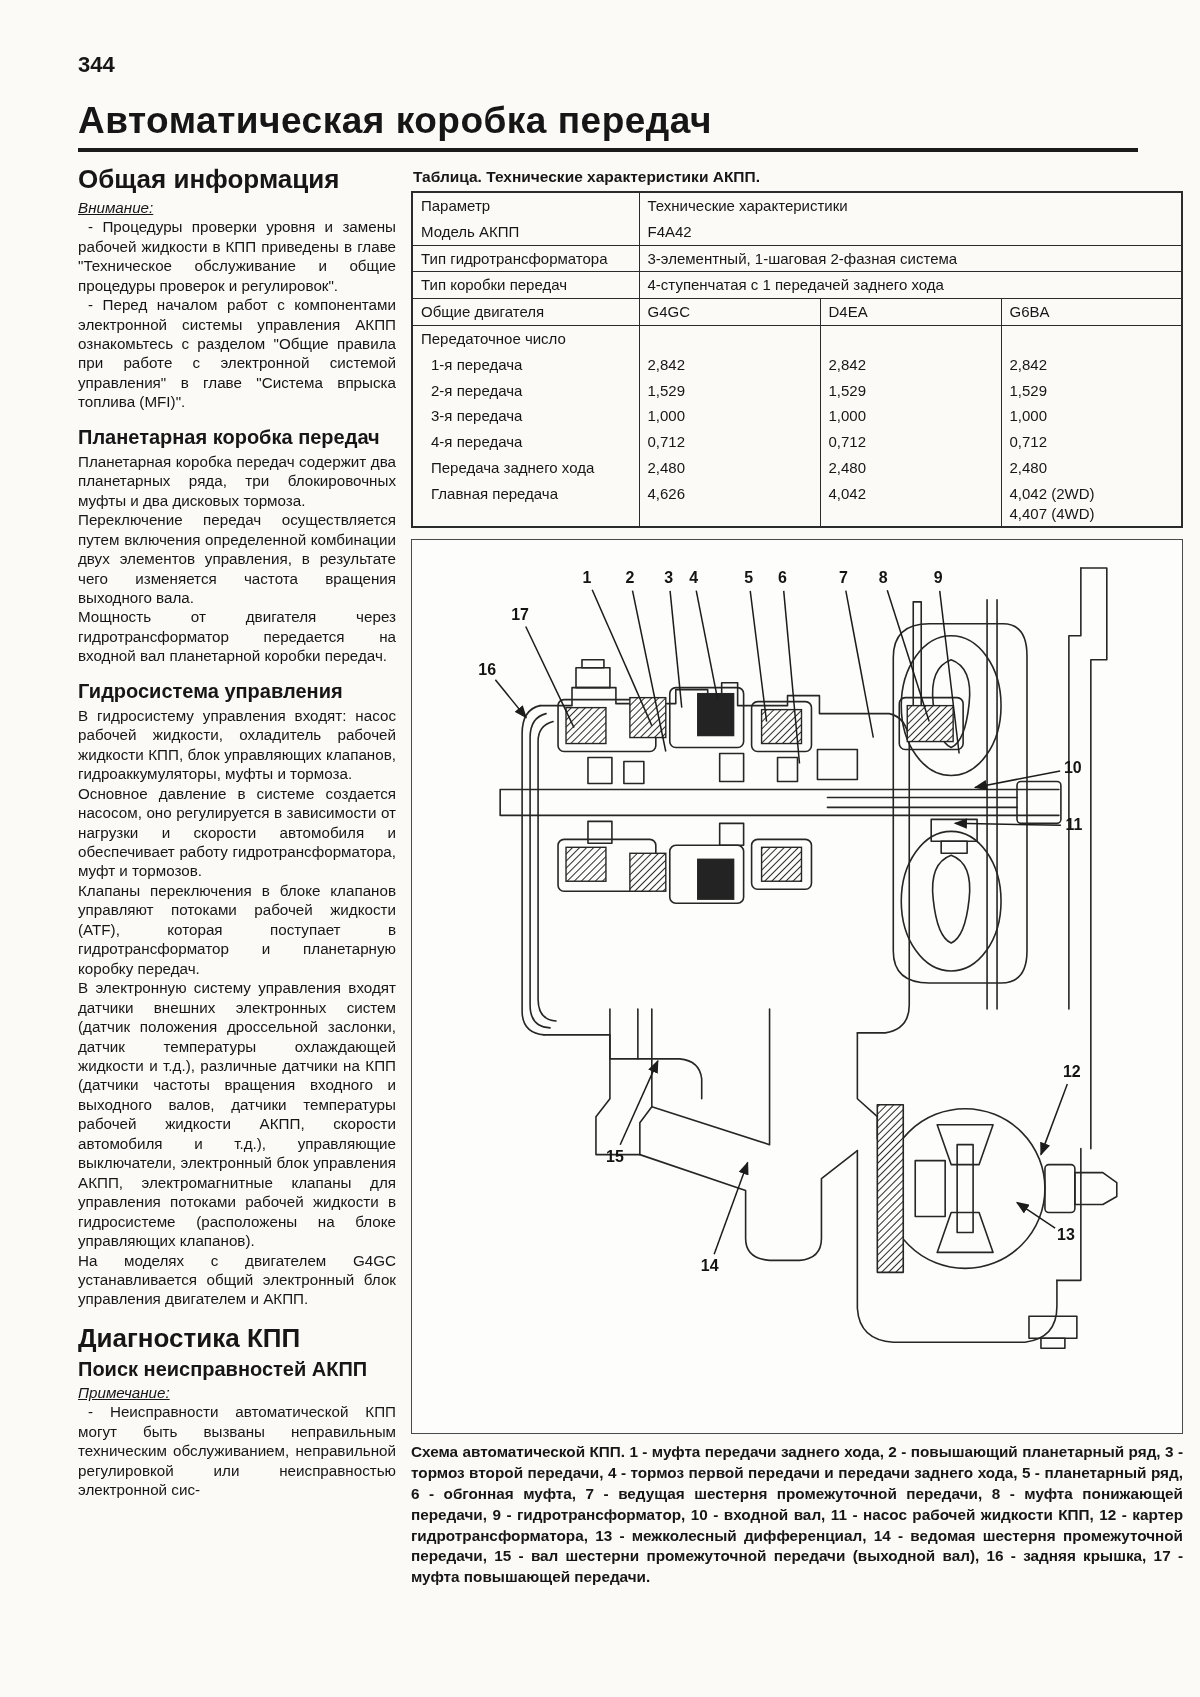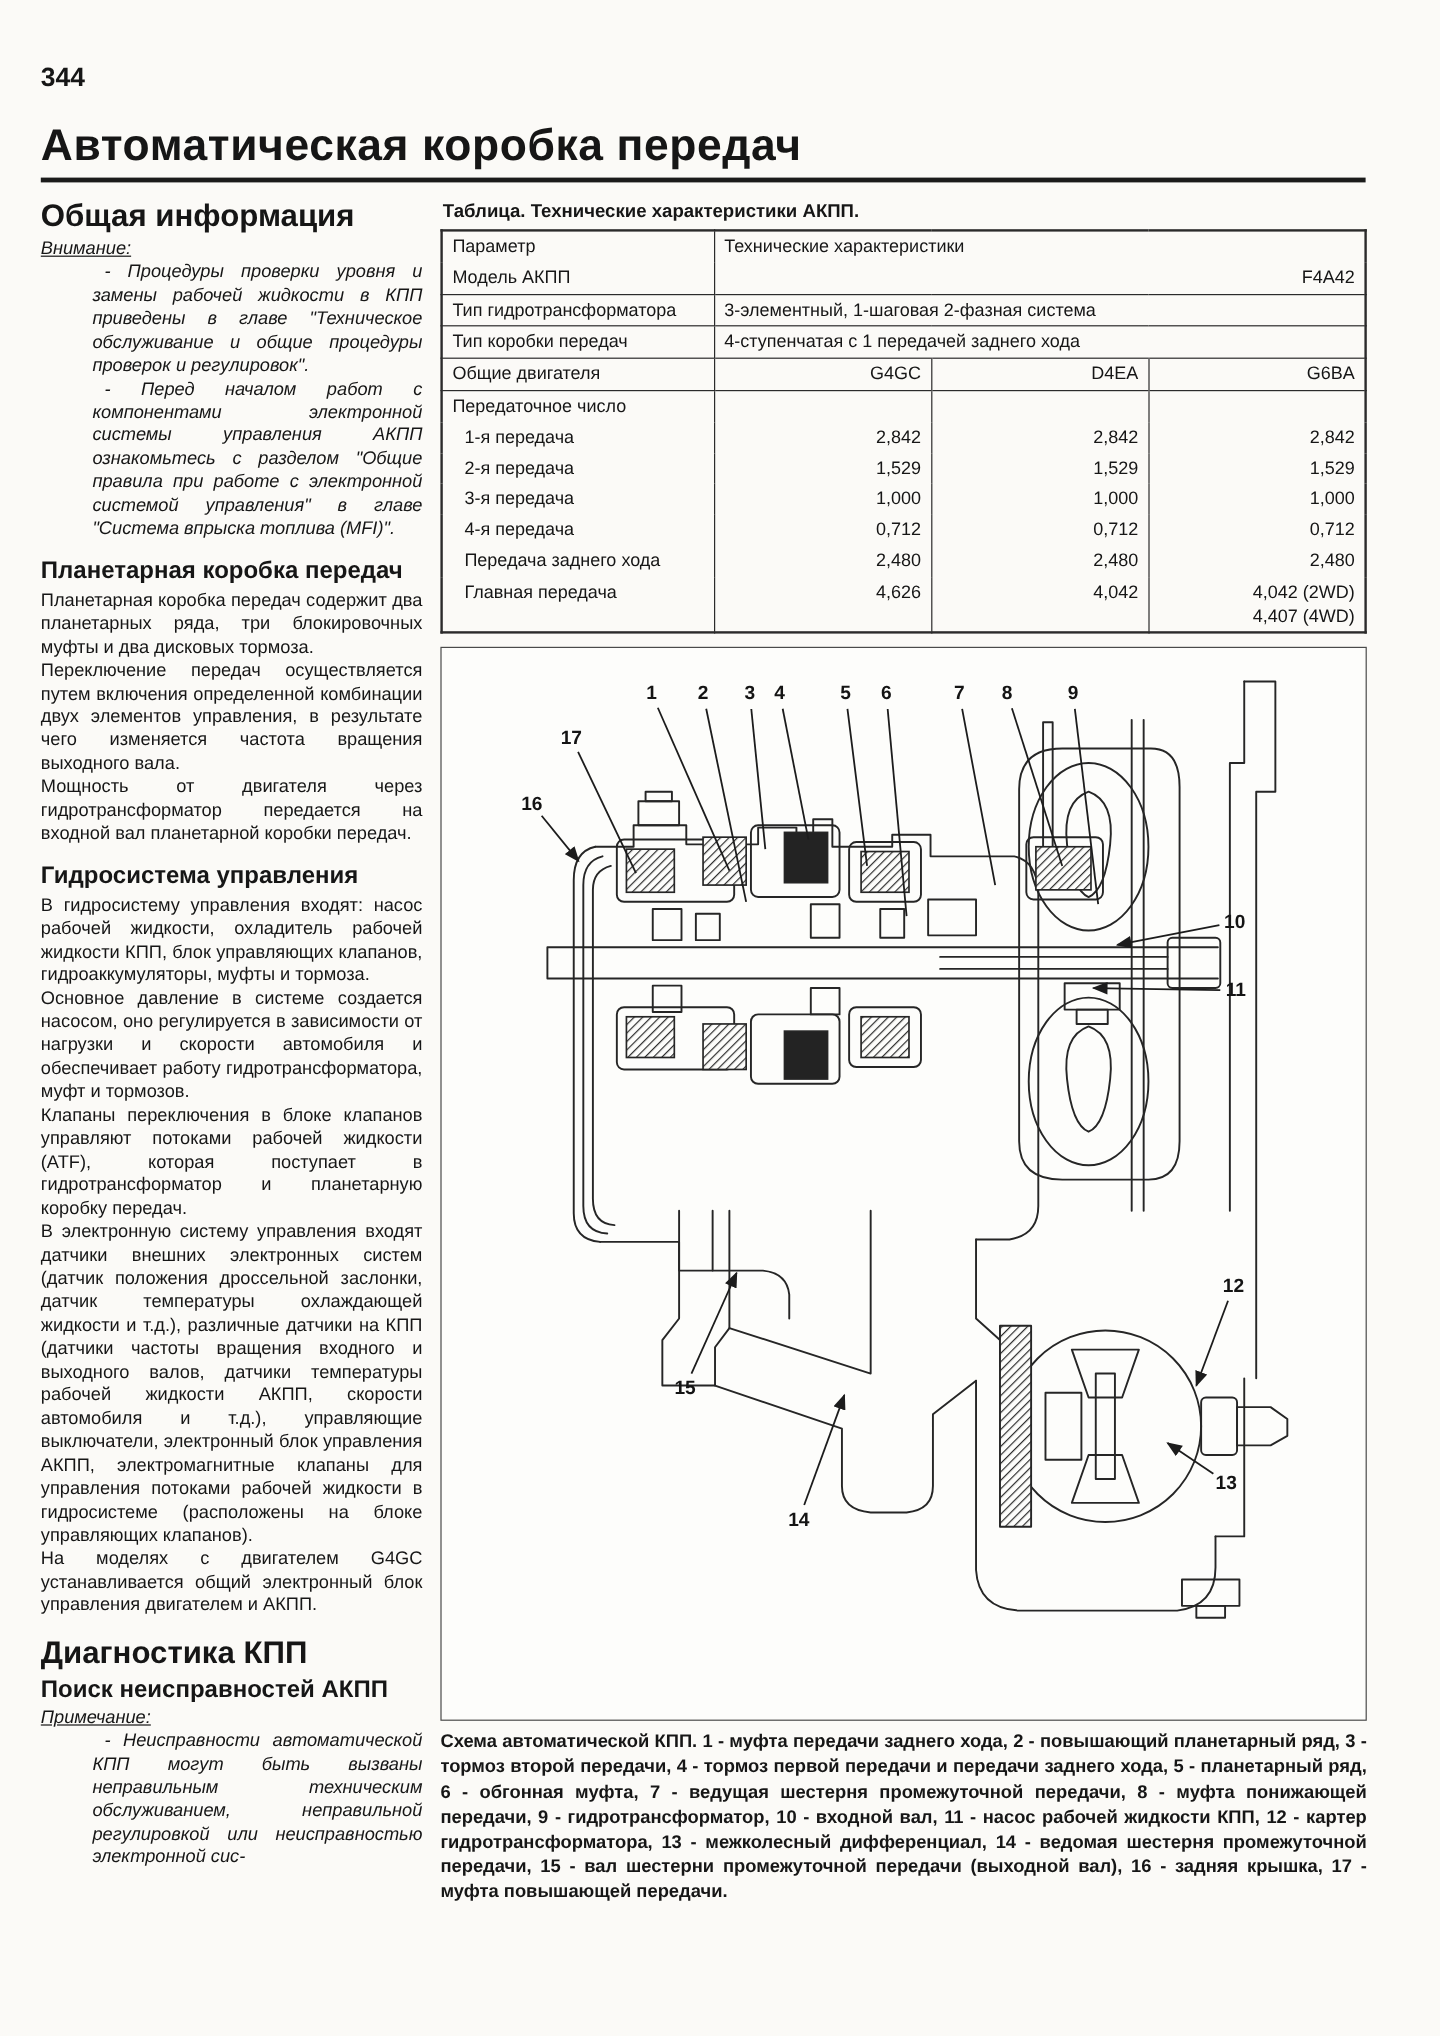--- a/index.html
+++ b/index.html
@@ -5,52 +5,52 @@
   html,body{margin:0;padding:0;background:#e8e7e4;}
   .page{
     position:relative;
     width:1200px;height:1697px;
     margin:0 auto;
     background:#fbfaf7;
     color:#161616;
     font-family:"Liberation Sans", sans-serif;
     overflow:hidden;
     box-sizing:border-box;
-    padding:52px 62px 30px 34px;
+    padding:52px 62px 30px 78px;
   }
   .page-number{font-size:22px;font-weight:bold;margin-bottom:22px;}
   .page-title{font-size:37px;font-weight:bold;margin:0 0 6px 0;letter-spacing:.5px;}
   .title-rule{height:4px;background:#1b1b1b;margin-bottom:14px;}
   .columns{display:flex;gap:15px;align-items:flex-start;}
   .col-left{width:318px;flex:none;}
   .col-right{width:772px;flex:none;}
 
   
   .col-left h2{font-size:26px;font-weight:bold;margin:16px 0 6px 0;line-height:1.05;}
   .col-left h2.first{margin-top:0;}
   .col-left h3{font-size:20px;font-weight:bold;margin:14px 0 4px 0;line-height:1.1;}
   .col-left p{margin:0;font-size:15.2px;line-height:1.28;text-align:justify;}
   .note-label{font-size:15.2px;font-style:italic;text-decoration:underline;margin:1px 0 1px 0;}
-  p.note{font-style:italic;text-indent:10px;margin-left:43px;}
+  p.note{text-indent:10px;}
 
   
   .table-caption{font-size:15.5px;font-weight:bold;margin:2px 0 5px 2px;}
   table.spec{border-collapse:collapse;width:100%;table-layout:fixed;
     border:2px solid #2b2b2b;font-size:15px;}
   table.spec col.c0{width:227px;}
   table.spec th, table.spec td{
     border-left:1.6px solid #2b2b2b;
     padding:3px 8px;line-height:1.32;font-weight:normal;text-align:left;
     vertical-align:top;overflow:hidden;white-space:normal;
   }
   table.spec th:first-child, table.spec td:first-child{border-left:none;}
   table.spec tr{border-top:1.6px solid #2b2b2b;}
   table.spec tr:first-child{border-top:none;}
   table.spec tr.noline{border-top:none;}
-  table.spec td.center{text-align:right;}
+  table.spec td.center{text-align:left;}
   table.spec td.indent{padding-left:18px;}
 
   
   .diagram-frame{
     margin-top:11px;border:1.8px solid #4a4a4a;background:#fdfdfb;
     width:100%;height:895px;box-sizing:border-box;
   }
   .diagram-frame svg{width:100%;height:100%;display:block;}
   .diagram-caption{
     margin:8px 0 0 0;font-size:15.3px;font-weight:bold;

